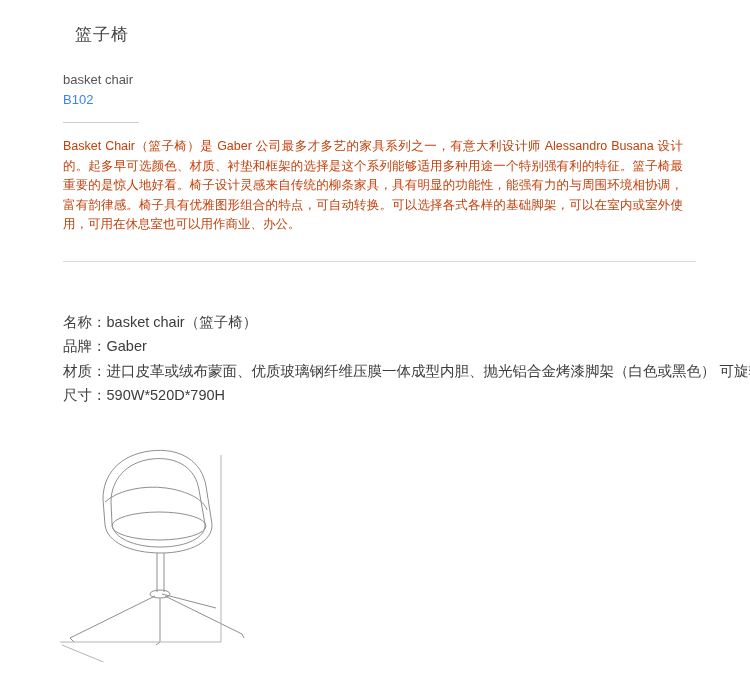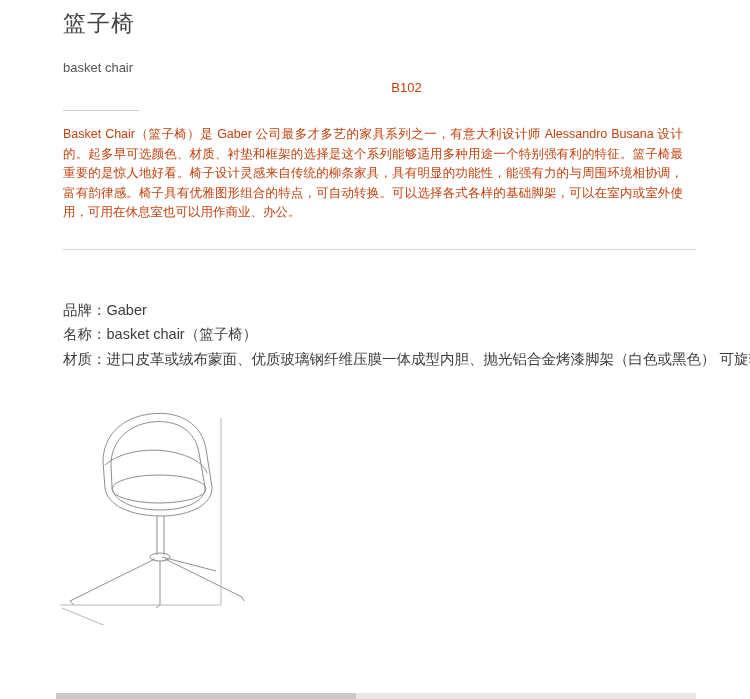--- a/index.html
+++ b/index.html
@@ -20,39 +20,38 @@
     width: 750px;
     height: 699px;
     box-sizing: border-box;
   }
 
   
   .header {
     padding: 0 0 0 63px;
   }
   .title-cn {
-    font-size: 23px;
+    font-size: 17px;
     color: #444444;
     font-weight: normal;
     letter-spacing: 1px;
-    margin: 0;
+    margin: 12px;
     padding-top: 8px;
     line-height: 30px;
   }
   .title-en {
     font-size: 13px;
     color: #555555;
     margin-top: 20px;
     line-height: 20px;
   }
   .title-code {
     font-size: 13px;
-    color: #c2410c;
+    color: #3b82f6;
     line-height: 20px;
-    text-align: center;
   }
   .rule-short {
     width: 76px;
     height: 1px;
     background: #cccccc;
     margin: 12px 0 14px 0;
   }
   .desc {
     font-size: 12.5px;
     color: #c2410c;
@@ -115,23 +114,24 @@
     <h1 class="title-cn">篮子椅</h1>
     <div class="title-en">basket chair</div>
     <div class="title-code">B102</div>
     <div class="rule-short"></div>
     <div class="desc">Basket Chair（篮子椅）是 Gaber 公司最多才多艺的家具系列之一，有意大利设计师 Alessandro Busana 设计的。起多早可选颜色、材质、衬垫和框架的选择是这个系列能够适用多种用途一个特别强有利的特征。篮子椅最重要的是惊人地好看。椅子设计灵感来自传统的柳条家具，具有明显的功能性，能强有力的与周围环境相协调，富有韵律感。椅子具有优雅图形组合的特点，可自动转换。可以选择各式各样的基础脚架，可以在室内或室外使用，可用在休息室也可以用作商业、办公。</div>
   </div>
 
   <div class="rule-long"></div>
 
   <div class="specs">
+    <div class="row">名称：basket chair（篮子椅）</div>
     <div class="row">品牌：Gaber</div>
-    <div class="row">名称：basket chair（篮子椅）</div>
     <div class="row">材质：进口皮革或绒布蒙面、优质玻璃钢纤维压膜一体成型内胆、抛光铝合金烤漆脚架（白色或黑色） 可旋转</div>
+    <div class="row">尺寸：590W*520D*790H</div>
   </div>
 
   <div class="drawing-area">
     <svg class="drawing" width="240" height="220" viewBox="0 0 240 220">
       <g fill="none" stroke="#8f8f8f" stroke-width="1">
 
         <path d="M47,57 C47,33 63,13 94,9 C125,5 146,20 150,44 L156,82
                  C157,99 135,111 105,111 C74,111 51,100 49,83 Z"></path>
 
         <path d="M55,60 C55,38 70,20 96,17 C122,14 140,27 143,48 L149,82

